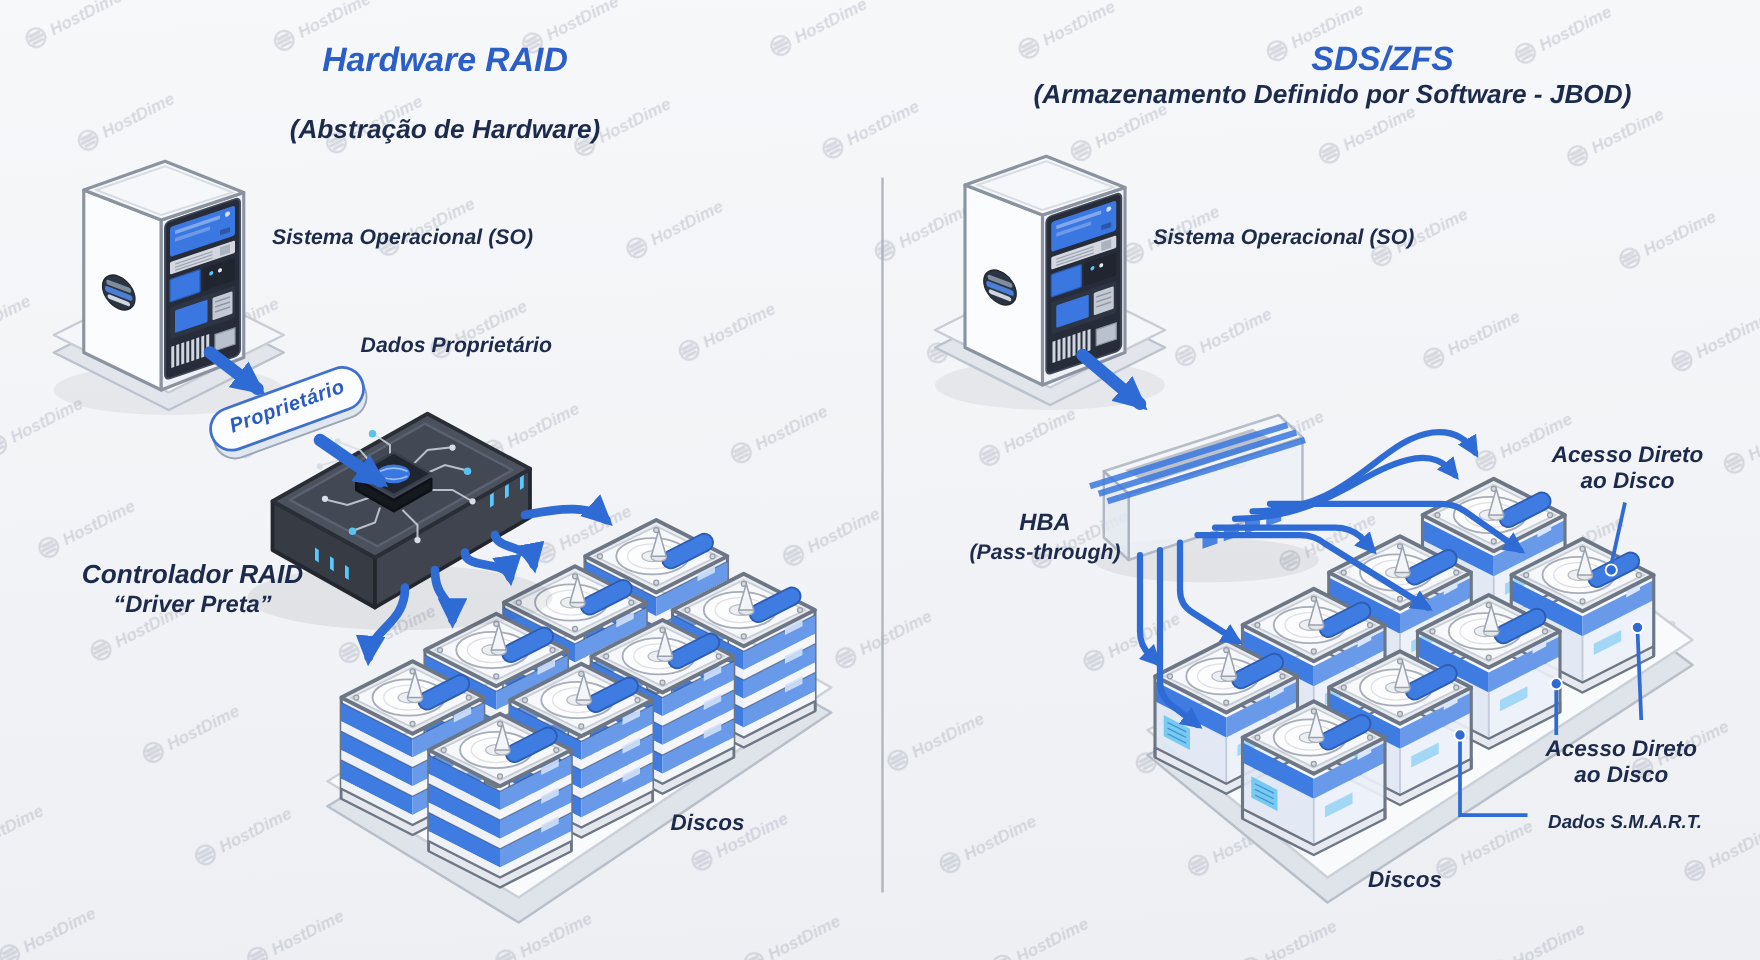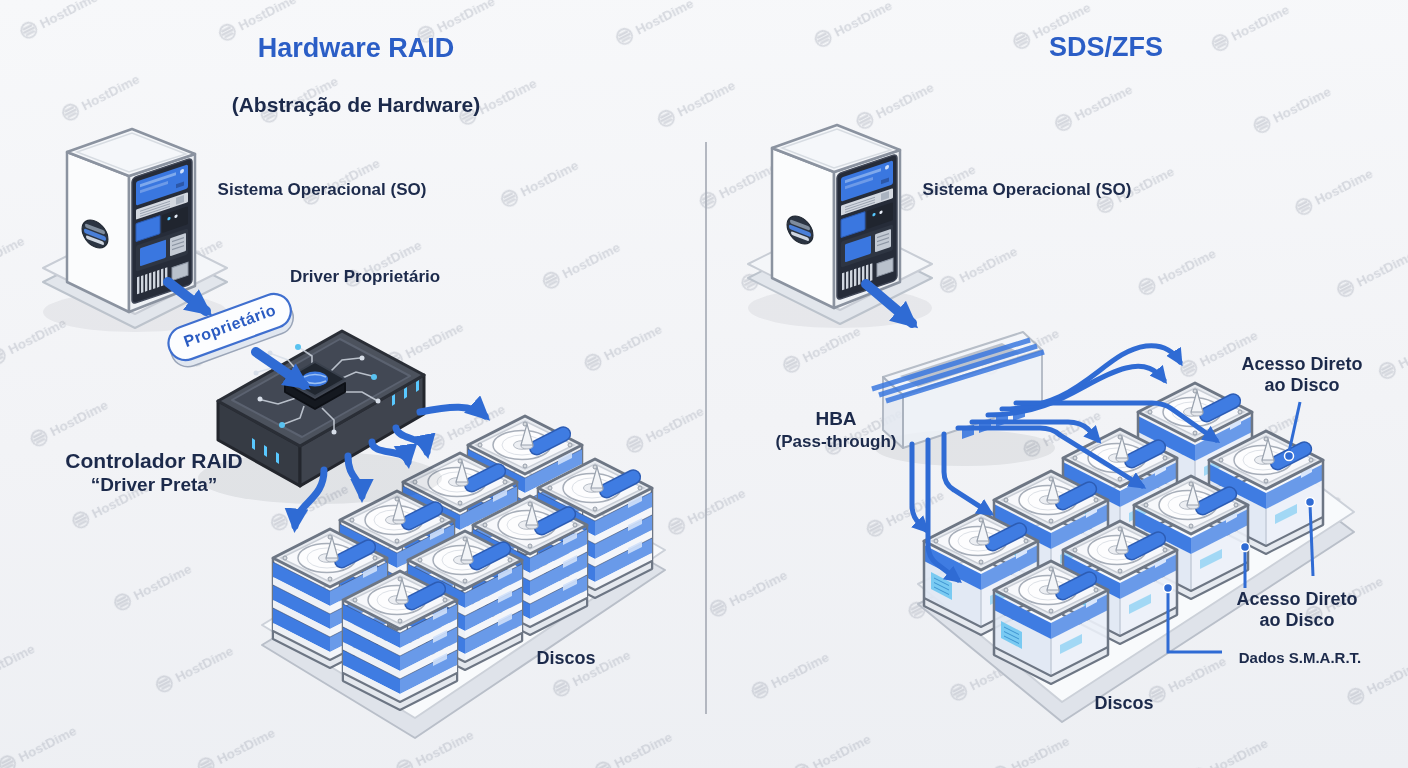--- a/index.html
+++ b/index.html
@@ -3,20 +3,21 @@
 <meta charset="utf-8">
 <style>
   :root{
     --navy:#1c2a4b; --blue:#2b5ec6; --arrow:#2f6bd4; --wm:#a8aeba;
   }
   html,body{margin:0;padding:0;background:#e6e8ec;}
   .stage{
     position:relative;width:1408px;height:768px;overflow:hidden;
     background:linear-gradient(178deg,#f7f8fa 0%,#f2f3f6 55%,#edeff3 100%);
     font-family:"Liberation Sans",sans-serif;
+    font-style:italic;
   }
   .art{position:absolute;left:0;top:0;}
   .lbl{
     position:absolute;transform:translate(-50%,-50%);
     color:var(--navy);font-weight:bold;text-align:center;line-height:1.18;
     white-space:nowrap;
   }
   .lbl.wrap{white-space:normal;}
   .blue{color:var(--blue);}
   .pill-text{
@@ -312,27 +313,28 @@
       <circle cx="1245" cy="547" r="4.5"></circle>
       <circle cx="1310" cy="502" r="4.5"></circle>
       <circle cx="1168" cy="588" r="4.5"></circle>
     </g>
   </g>
 </svg>
 
 <div class="lbl blue" style="left:356px;top:49px;font-size:27px;">Hardware RAID</div>
 <div class="lbl" style="left:356px;top:77px;font-size:21px;margin-top:28px;">(Abstração de Hardware)</div>
 <div class="lbl" style="left:322px;top:190px;font-size:17px;">Sistema Operacional (SO)</div>
-<div class="lbl" style="left:365px;top:277px;font-size:17px;">Driver Proprietário</div>
+<div class="lbl" style="left:365px;top:277px;font-size:17px;">Dados Proprietário</div>
 <div class="pill-text" style="left:230px;top:326px;font-size:16px;">Proprietário</div>
 <div class="lbl" style="left:154px;top:461px;font-size:21px;">Controlador RAID</div>
 <div class="lbl" style="left:154px;top:485px;font-size:19px;">“Driver Preta”</div>
 <div class="lbl" style="left:566px;top:659px;font-size:18px;">Discos</div>
 
 <div class="lbl blue" style="left:1066px;top:48px;font-size:27px;margin-left:40px;">SDS/ZFS</div>
+<div class="lbl" style="left:1066px;top:77px;font-size:21px;">(Armazenamento Definido por Software - JBOD)</div>
 <div class="lbl" style="left:1027px;top:190px;font-size:17px;">Sistema Operacional (SO)</div>
 <div class="lbl" style="left:836px;top:419px;font-size:19px;">HBA</div>
 <div class="lbl" style="left:836px;top:442px;font-size:17px;">(Pass-through)</div>
 <div class="lbl wrap" style="left:1302px;top:375px;width:146px;font-size:18px;">Acesso Direto ao Disco</div>
 <div class="lbl wrap" style="left:1297px;top:610px;width:146px;font-size:18px;">Acesso Direto ao Disco</div>
 <div class="lbl" style="left:1300px;top:658px;font-size:15px;">Dados S.M.A.R.T.</div>
 <div class="lbl" style="left:1124px;top:704px;font-size:18px;">Discos</div>
 
 </div>
 

